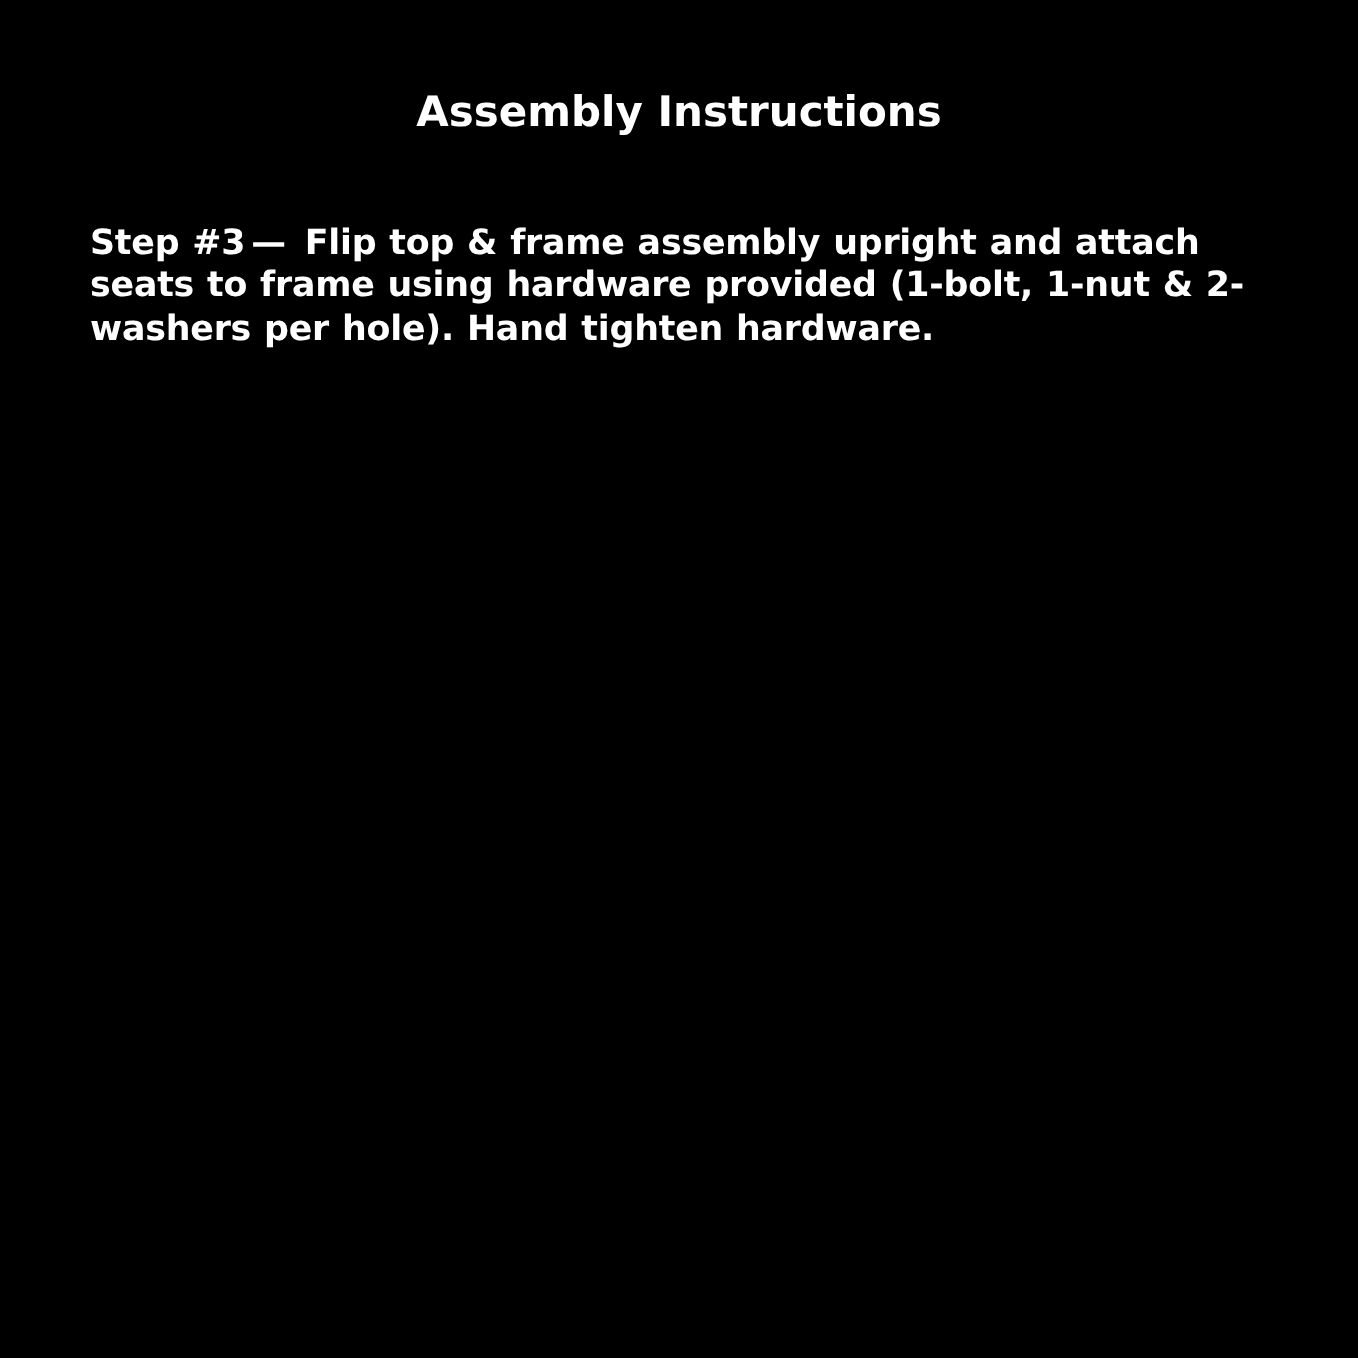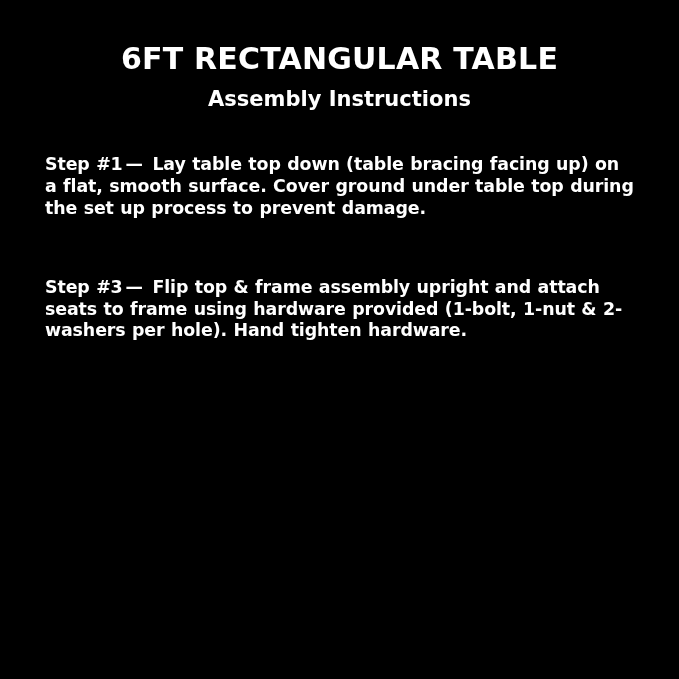--- a/index.html
+++ b/index.html
@@ -57,28 +57,24 @@
   }
   .dash {
     padding: 0 3px;
   }
 </style>
 </head>
 <body>
 
 <div class="page">
 
-  <h1 class="title">6FT RECTANGULAR TABLE</h1>
   <h2 class="subtitle">Assembly Instructions</h2>
 
   <div class="steps">
 
-    <p class="step">
-      <span class="step-label">Step #1</span><span class="dash">—</span> <span>Lay table top down (table bracing facing up) on a flat, smooth surface. Cover ground under table top during the set up process to prevent damage.</span>
-    </p>
 
 
 
     <p class="step">
       <span class="step-label">Step #3</span><span class="dash">—</span> <span>Flip top &amp; frame assembly upright and attach seats to frame using hardware provided (1-bolt, 1-nut &amp; 2-washers per hole). Hand tighten hardware.</span>
     </p>
 
   </div>
 </div>
 

